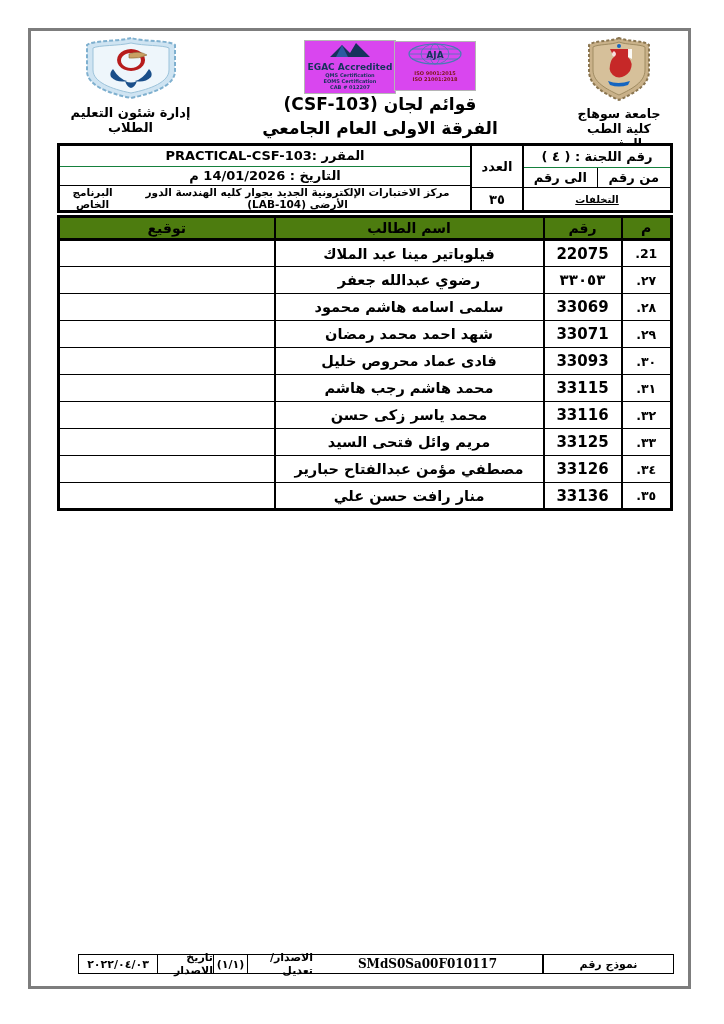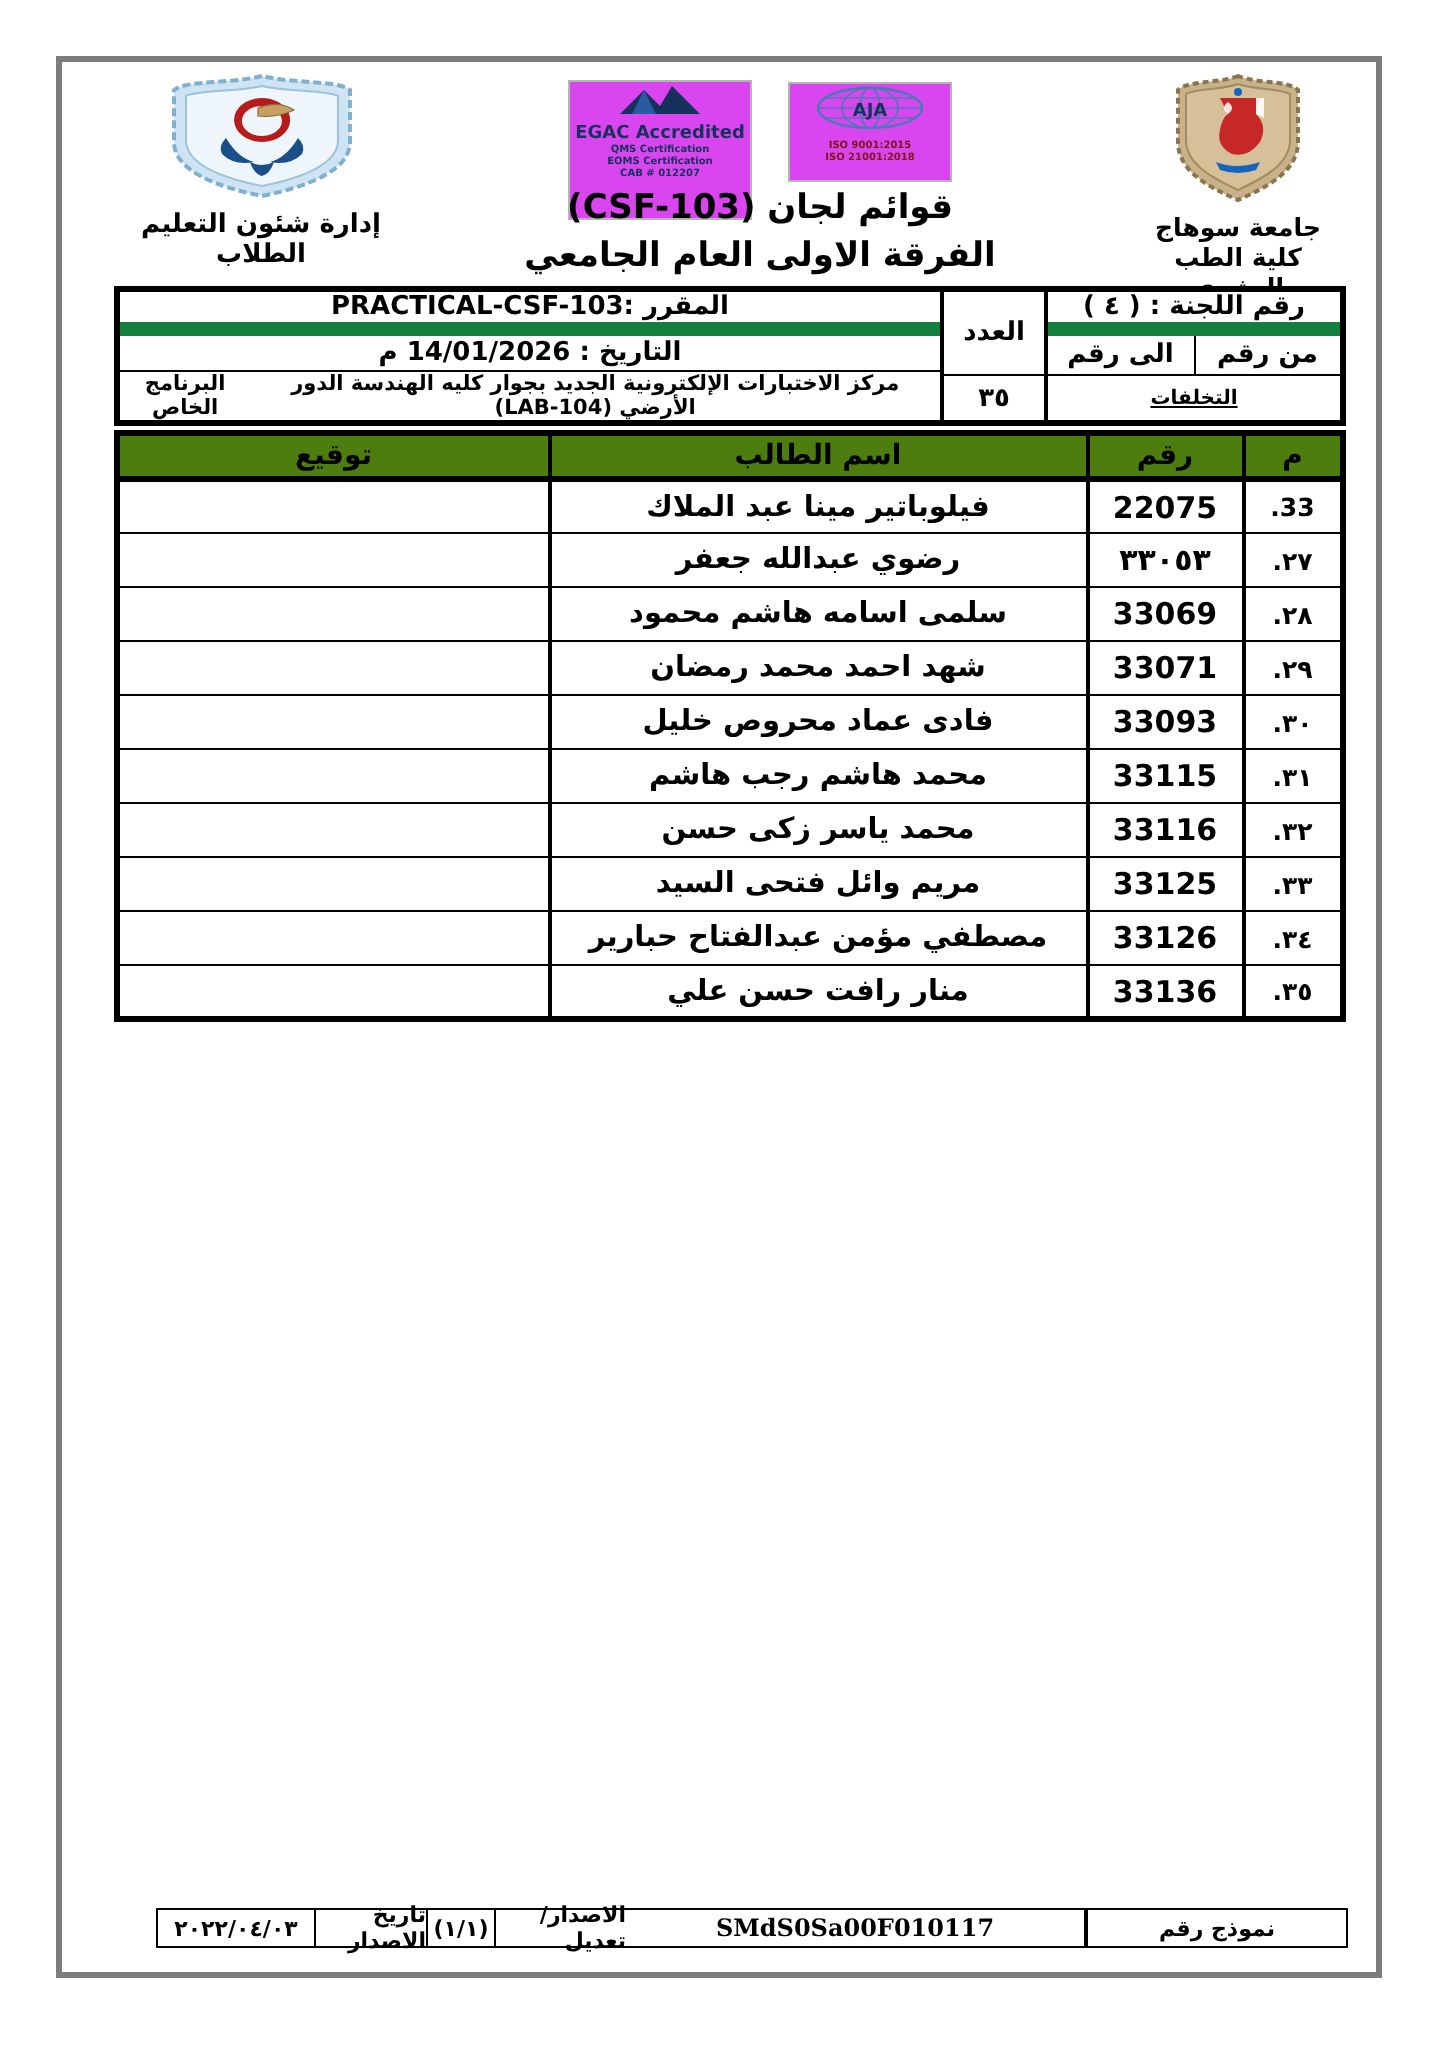--- a/index.html
+++ b/index.html
@@ -11,39 +11,39 @@
   .frame {
     position:absolute; left:28px; top:28px; width:663px; height:961px;
     border:3px solid #7d7d7d;
   }
   
   .admin-block { position:absolute; left:58px; top:37px; width:145px; text-align:center; }
   .admin-label { font-size:13px; font-weight:700; direction:rtl; margin-top:2px; }
   .uni-block { position:absolute; left:563px; top:37px; width:112px; text-align:center; }
   .uni-line { font-size:12.5px; font-weight:700; direction:rtl; line-height:15px; }
   .cert-box { position:absolute; border:1px solid #b5b5b5; background:#d946ef; text-align:center; }
-  .egac-box { left:284px; top:40px; width:92px; height:70px; }
+  .egac-box { left:304px; top:40px; width:92px; height:54px; }
   .aja-box  { left:394px; top:41px; width:82px; height:50px; }
   .cert-name { font-size:9px; font-weight:700; color:#16325c; line-height:9px; }
   .cert-sub  { font-size:5px; font-weight:700; color:#16325c; line-height:6px; }
   .cert-sub.red { color:#7d1616; }
   
   .title-block { position:absolute; left:205px; top:92px; width:350px; text-align:center; direction:rtl; }
   .title-line { font-size:17px; font-weight:700; line-height:24px; }
   
   .info-table {
     position:absolute; left:57px; top:143px; width:616px; height:70px;
     border:3px solid #000; display:flex; direction:rtl; background:#fff;
   }
   .info-col { display:flex; flex-direction:column; }
   .col-committee { width:148px; border-inline-end:2px solid #000; }
   .col-count { width:52px; border-inline-end:2px solid #000; }
   .col-course { flex:1; }
   .info-cell { display:flex; align-items:center; justify-content:center; direction:rtl; }
-  .r1 { height:22px; border-bottom:7px solid #15803d; }
+  .r1 { height:22px; border-bottom:1px solid #15803d; }
   .r2 { height:20px; border-bottom:1px solid #000; }
   .r3 { flex:1; }
   .r12 { height:42px; border-bottom:1px solid #000; }
   .info-bold { font-size:13px; font-weight:700; }
   .range-row { display:flex; direction:rtl; }
   .range-cell { flex:1; display:flex; align-items:center; justify-content:center; font-size:13px; font-weight:700; }
   .range-cell.first { border-inline-end:1px solid #000; }
   .takh { font-size:10px; font-weight:700; text-decoration:underline; }
   .loc-wrap { flex-direction:row; justify-content:center; line-height:12px; }
   .loc-line { font-size:10.5px; font-weight:700; direction:rtl; text-align:center; }
@@ -185,21 +185,21 @@
     <thead>
       <tr>
         <th>م</th>
         <th>رقم</th>
         <th>اسم الطالب</th>
         <th>توقيع</th>
       </tr>
     </thead>
     <tbody>
     <tr>
-      <td class="td-serial">33.</td>
+      <td class="td-serial">21.</td>
       <td class="td-id">22075</td>
       <td class="td-name">فيلوباتير مينا عبد الملاك</td>
       <td class="td-sig"></td>
     </tr>
 
     <tr>
       <td class="td-serial">٢٧.</td>
       <td class="td-id">٣٣٠٥٣</td>
       <td class="td-name">رضوي عبدالله جعفر</td>
       <td class="td-sig"></td>

